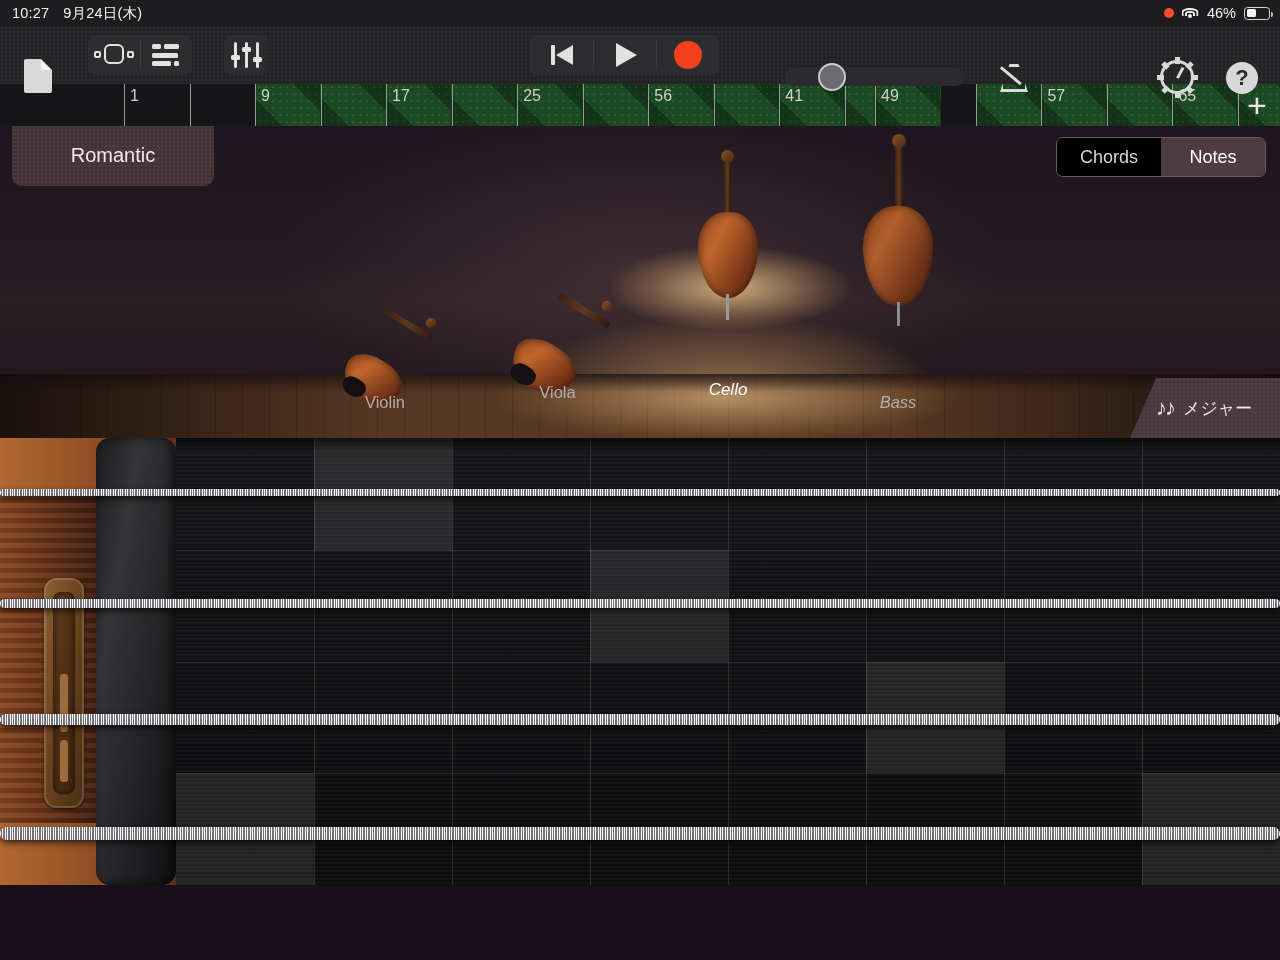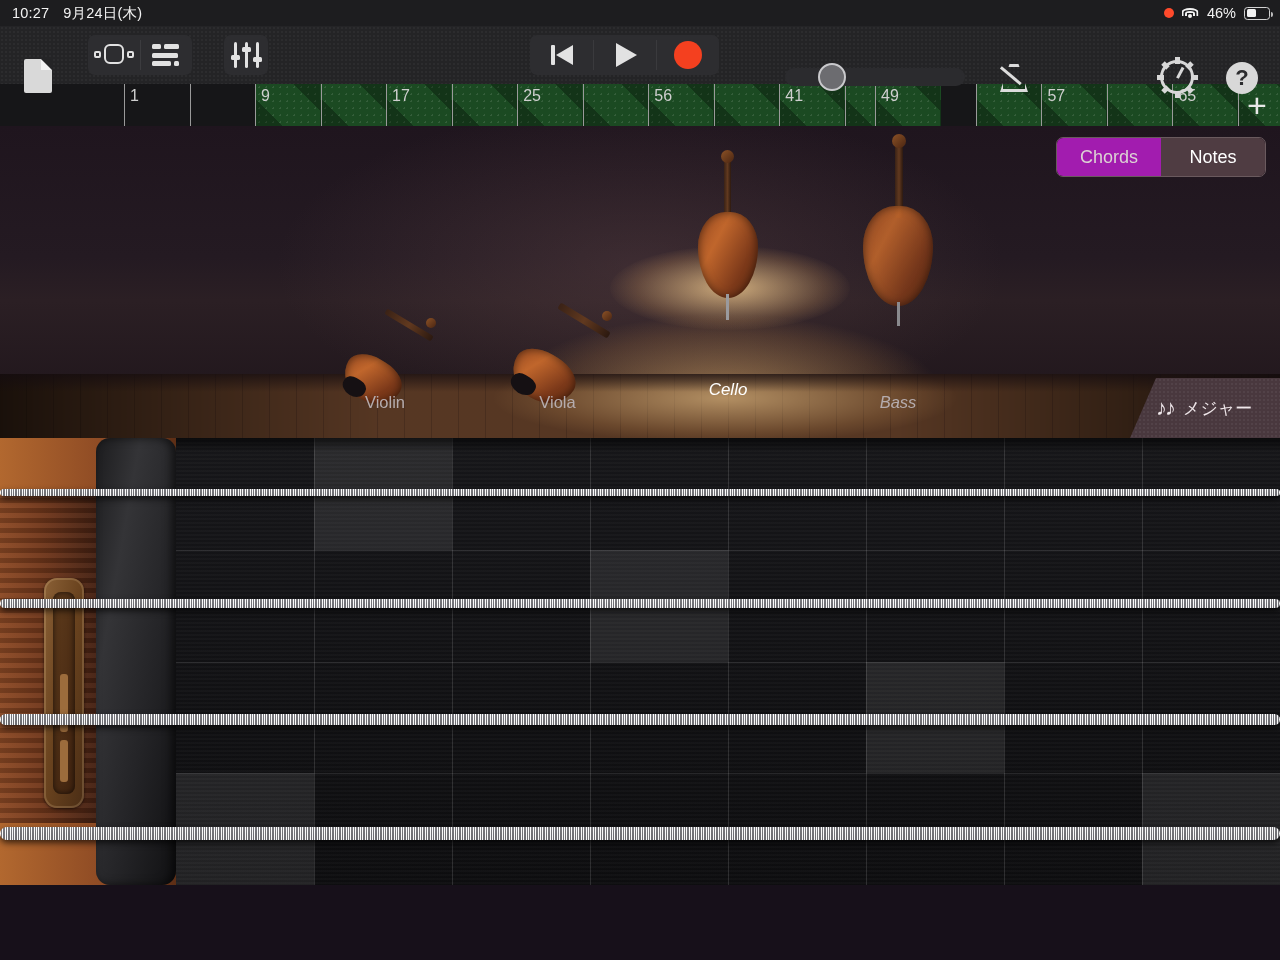--- a/index.html
+++ b/index.html
@@ -166,21 +166,21 @@
     position:absolute; left:12px; top:124px; width:202px; height:62px;
     background:#453338; border-radius:0 0 10px 10px; display:flex; align-items:center;
     justify-content:center; color:#f0eaea; font-size:20px; z-index:25;
     background-image:radial-gradient(rgba(255,255,255,.05) 1px, transparent 1px); background-size:4px 4px;
   }
   .segmented{
     position:absolute; right:14px; top:137px; width:210px; height:40px; z-index:25;
     border:1px solid #6a5a5e; border-radius:7px; display:flex; overflow:hidden;
   }
   .seg{ flex:1; display:flex; align-items:center; justify-content:center; font-size:18px;
-    color:#dcd2d4; background:#a21caf; }
+    color:#dcd2d4; background:#000000; }
   .seg.on{ background:#4f3c42; color:#fff; }
 
   
   .board{ position:absolute; left:0; top:438px; width:1280px; height:447px; overflow:hidden;
      background:linear-gradient(#1b1b1d,#101011); }
   .bodywood{ position:absolute; left:0; top:0; width:176px; height:447px;
      background:
        linear-gradient(180deg, rgba(0,0,0,.55), rgba(0,0,0,0) 14%, rgba(0,0,0,0) 86%, rgba(0,0,0,.55)),
        repeating-linear-gradient(180deg, rgba(0,0,0,.18) 0 5px, rgba(255,255,255,.03) 5px 10px),
        linear-gradient(90deg,#8d4a25 0%, #74391c 22%, #3a1b10 62%, #2a140c 100%);
@@ -373,21 +373,21 @@
     <div class="floor"></div>
 
     <div class="inst" style="left:330px; top:190px; width:110px; height:90px;">
       <div class="vneck" style="left:52px; top:6px; width:54px; height:6px; transform:rotate(31deg);"></div>
       <div class="vscroll" style="left:96px; top:2px;"></div>
       <div class="vbody" style="left:12px; top:42px; width:60px; height:44px; transform:rotate(31deg);"></div>
       <div class="vchin" style="left:12px; top:62px; width:24px; height:18px; transform:rotate(31deg);"></div>
       <div class="label">Violin</div>
     </div>
 
-    <div class="inst" style="left:500px; top:185px; width:115px; height:95px;text-align:right;">
+    <div class="inst" style="left:500px; top:175px; width:115px; height:95px;text-align:right;">
       <div class="vneck" style="left:55px; top:6px; width:58px; height:7px; transform:rotate(31deg);"></div>
       <div class="vscroll" style="left:102px; top:0px;"></div>
       <div class="vbody" style="left:10px; top:42px; width:66px; height:48px; transform:rotate(31deg);"></div>
       <div class="vchin" style="left:10px; top:64px; width:26px; height:19px; transform:rotate(31deg);"></div>
       <div class="label">Viola</div>
     </div>
 
     <div class="inst selected" style="left:688px; top:28px; width:80px; height:150px;">
       <div class="glow" style="left:-78px; top:92px; width:240px; height:84px;
         background:radial-gradient(ellipse at center, rgba(255,214,150,.75), rgba(255,190,110,.18) 55%, transparent 72%);"></div>
@@ -400,20 +400,23 @@
 
     <div class="inst" style="left:855px; top:14px; width:86px; height:170px;font-style:italic;">
       <div class="vneck" style="left:40px; top:2px; width:8px; height:76px;"></div>
       <div class="vscroll" style="left:37px; top:-6px; width:14px; height:14px;"></div>
       <div class="vbody" style="left:8px; top:66px; width:70px; height:100px; opacity:.9;"></div>
       <div style="position:absolute; left:42px; top:162px; width:3px; height:24px; background:#8a8a8e;"></div>
       <div class="label" style="bottom:-102px;">Bass</div>
     </div>
   </div>
 
+  <div class="preset">
+    <span>Romantic</span>
+  </div>
 
   <div class="segmented">
     <div class="seg">Chords</div>
     <div class="seg on">Notes</div>
   </div>
 
   <div class="scale-tab">
     <span class="notes">♪♪</span>
     <span>メジャー</span>
   </div>

